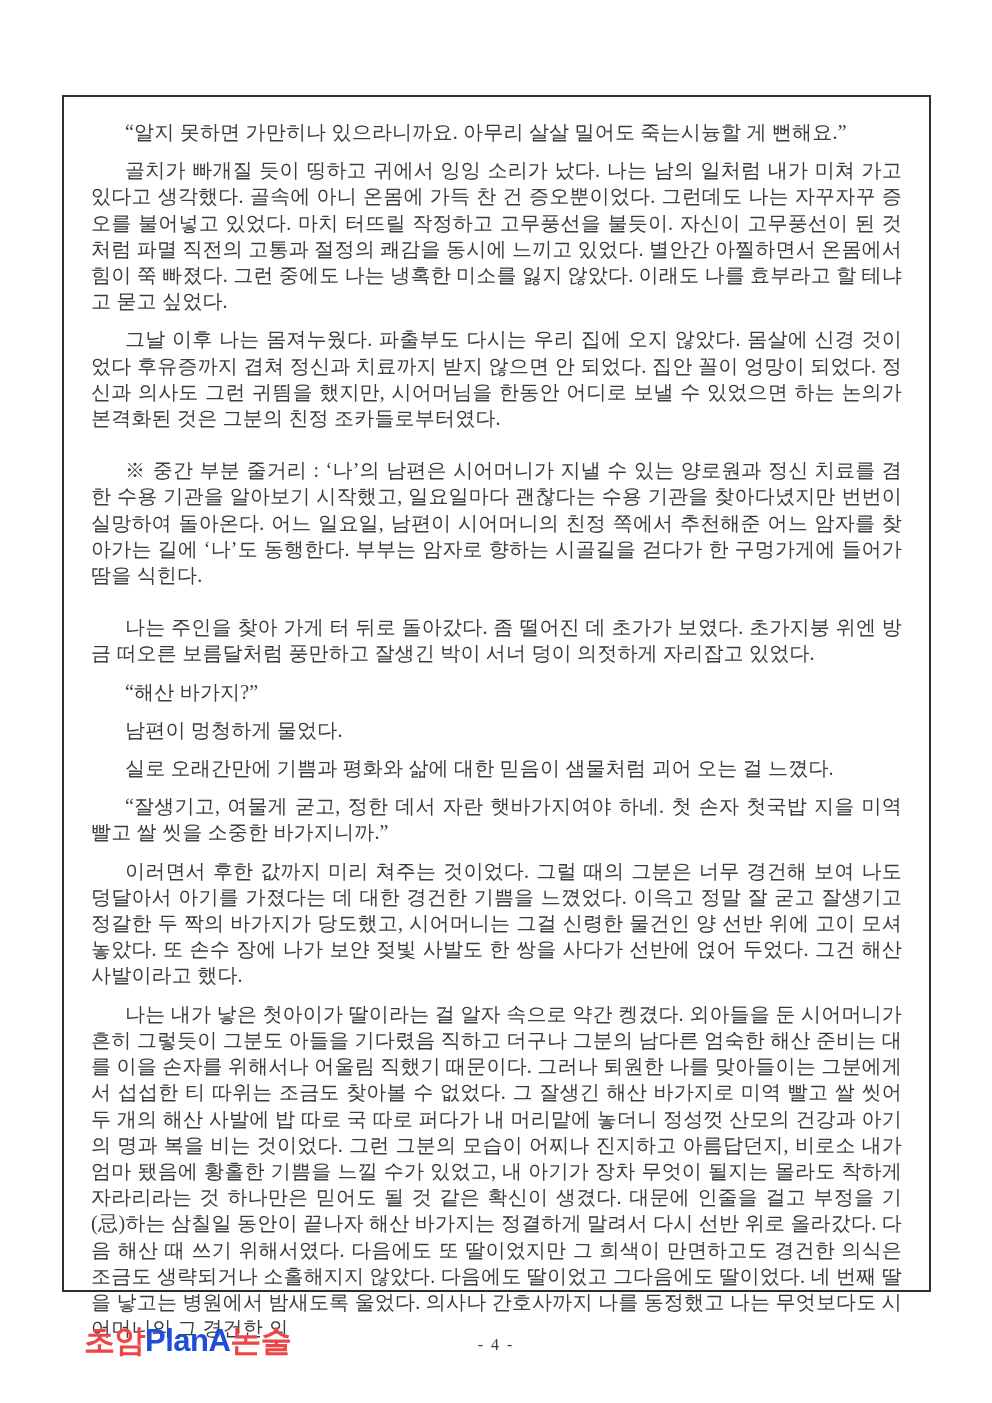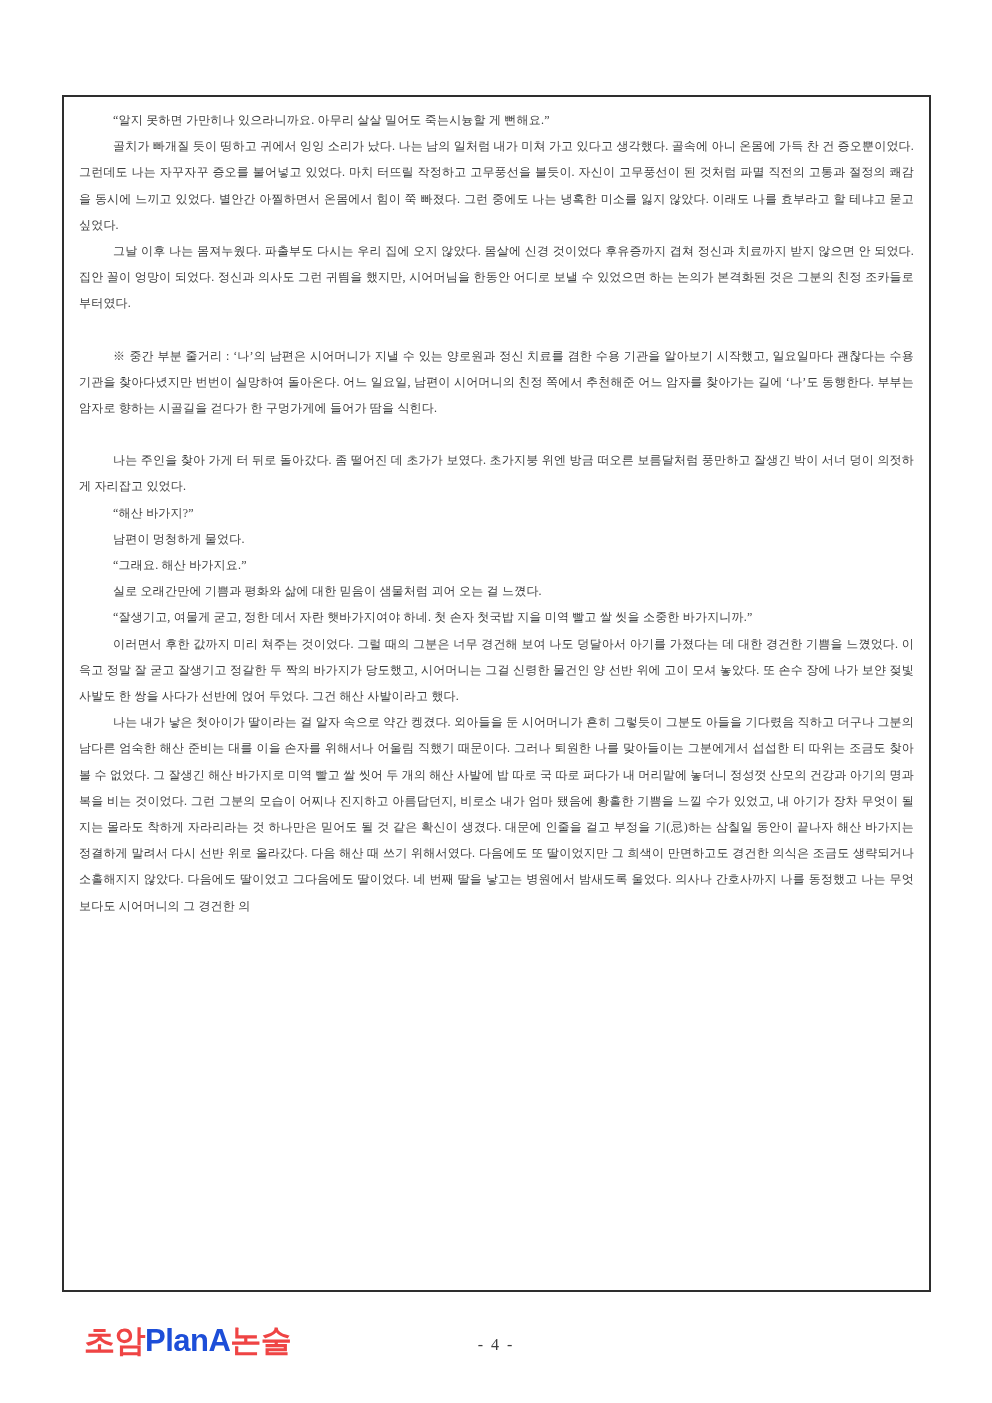--- a/index.html
+++ b/index.html
@@ -20,22 +20,22 @@
     left: 62px;
     top: 95px;
     width: 869px;
     height: 1197px;
     box-sizing: border-box;
     border: 2px solid #2e2e2e;
     padding: 10px 15px 0 15px;
     background: #ffffff;
   }
   .para {
-    margin: 0;
-    font-size: 12px;
+    margin: 12px;
+    font-size: 20px;
     line-height: 26.2px;
     color: #3c3c3c;
     text-align: justify;
     text-indent: 34px;
     word-break: break-all;
     letter-spacing: 0.2px;
   }
   .para.gap-before {
     margin-top: 26px;
   }
@@ -75,21 +75,20 @@
 <div class="page">
 
   <div class="content-frame">
     <p class="para">“알지 못하면 가만히나 있으라니까요. 아무리 살살 밀어도 죽는시늉할 게 뻔해요.”</p>
     <p class="para">골치가 빠개질 듯이 띵하고 귀에서 잉잉 소리가 났다. 나는 남의 일처럼 내가 미쳐 가고 있다고 생각했다. 골속에 아니 온몸에 가득 찬 건 증오뿐이었다. 그런데도 나는 자꾸자꾸 증오를 불어넣고 있었다. 마치 터뜨릴 작정하고 고무풍선을 불듯이. 자신이 고무풍선이 된 것처럼 파멸 직전의 고통과 절정의 쾌감을 동시에 느끼고 있었다. 별안간 아찔하면서 온몸에서 힘이 쭉 빠졌다. 그런 중에도 나는 냉혹한 미소를 잃지 않았다. 이래도 나를 효부라고 할 테냐고 묻고 싶었다.</p>
     <p class="para">그날 이후 나는 몸져누웠다. 파출부도 다시는 우리 집에 오지 않았다. 몸살에 신경 것이었다 후유증까지 겹쳐 정신과 치료까지 받지 않으면 안 되었다. 집안 꼴이 엉망이 되었다. 정신과 의사도 그런 귀띔을 했지만, 시어머님을 한동안 어디로 보낼 수 있었으면 하는 논의가 본격화된 것은 그분의 친정 조카들로부터였다.</p>
     <p class="para gap-before">※ 중간 부분 줄거리 : ‘나’의 남편은 시어머니가 지낼 수 있는 양로원과 정신 치료를 겸한 수용 기관을 알아보기 시작했고, 일요일마다 괜찮다는 수용 기관을 찾아다녔지만 번번이 실망하여 돌아온다. 어느 일요일, 남편이 시어머니의 친정 쪽에서 추천해준 어느 암자를 찾아가는 길에 ‘나’도 동행한다. 부부는 암자로 향하는 시골길을 걷다가 한 구멍가게에 들어가 땀을 식힌다.</p>
     <p class="para gap-before">나는 주인을 찾아 가게 터 뒤로 돌아갔다. 좀 떨어진 데 초가가 보였다. 초가지붕 위엔 방금 떠오른 보름달처럼 풍만하고 잘생긴 박이 서너 덩이 의젓하게 자리잡고 있었다.</p>
     <p class="para">“해산 바가지?”</p>
     <p class="para">남편이 멍청하게 물었다.</p>
-    <p class="para">“그래요. 해산 바가지요.”</p>
     <p class="para">실로 오래간만에 기쁨과 평화와 삶에 대한 믿음이 샘물처럼 괴어 오는 걸 느꼈다.</p>
     <p class="para">“잘생기고, 여물게 굳고, 정한 데서 자란 햇바가지여야 하네. 첫 손자 첫국밥 지을 미역 빨고 쌀 씻을 소중한 바가지니까.”</p>
     <p class="para">이러면서 후한 값까지 미리 쳐주는 것이었다. 그럴 때의 그분은 너무 경건해 보여 나도 덩달아서 아기를 가졌다는 데 대한 경건한 기쁨을 느꼈었다. 이윽고 정말 잘 굳고 잘생기고 정갈한 두 짝의 바가지가 당도했고, 시어머니는 그걸 신령한 물건인 양 선반 위에 고이 모셔 놓았다. 또 손수 장에 나가 보얀 젖빛 사발도 한 쌍을 사다가 선반에 얹어 두었다. 그건 해산 사발이라고 했다.</p>
     <p class="para">나는 내가 낳은 첫아이가 딸이라는 걸 알자 속으로 약간 켕겼다. 외아들을 둔 시어머니가 흔히 그렇듯이 그분도 아들을 기다렸음 직하고 더구나 그분의 남다른 엄숙한 해산 준비는 대를 이을 손자를 위해서나 어울림 직했기 때문이다. 그러나 퇴원한 나를 맞아들이는 그분에게서 섭섭한 티 따위는 조금도 찾아볼 수 없었다. 그 잘생긴 해산 바가지로 미역 빨고 쌀 씻어 두 개의 해산 사발에 밥 따로 국 따로 퍼다가 내 머리맡에 놓더니 정성껏 산모의 건강과 아기의 명과 복을 비는 것이었다. 그런 그분의 모습이 어찌나 진지하고 아름답던지, 비로소 내가 엄마 됐음에 황홀한 기쁨을 느낄 수가 있었고, 내 아기가 장차 무엇이 될지는 몰라도 착하게 자라리라는 것 하나만은 믿어도 될 것 같은 확신이 생겼다. 대문에 인줄을 걸고 부정을 기(忌)하는 삼칠일 동안이 끝나자 해산 바가지는 정결하게 말려서 다시 선반 위로 올라갔다. 다음 해산 때 쓰기 위해서였다. 다음에도 또 딸이었지만 그 희색이 만면하고도 경건한 의식은 조금도 생략되거나 소홀해지지 않았다. 다음에도 딸이었고 그다음에도 딸이었다. 네 번째 딸을 낳고는 병원에서 밤새도록 울었다. 의사나 간호사까지 나를 동정했고 나는 무엇보다도 시어머니의 그 경건한 의</p>
   </div>
 
   <div class="footer">
     <div class="footer-logo">
       <span class="logo-black">초암</span><span class="logo-red">PlanA</span><span class="logo-black">논술</span>
     </div>

